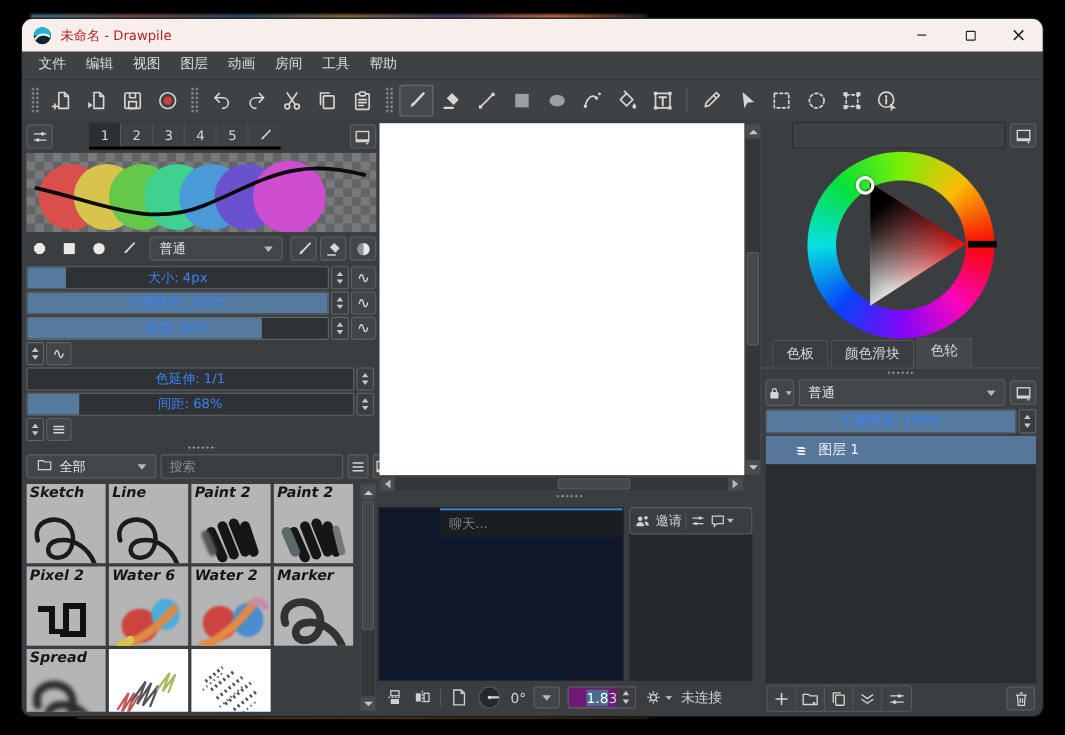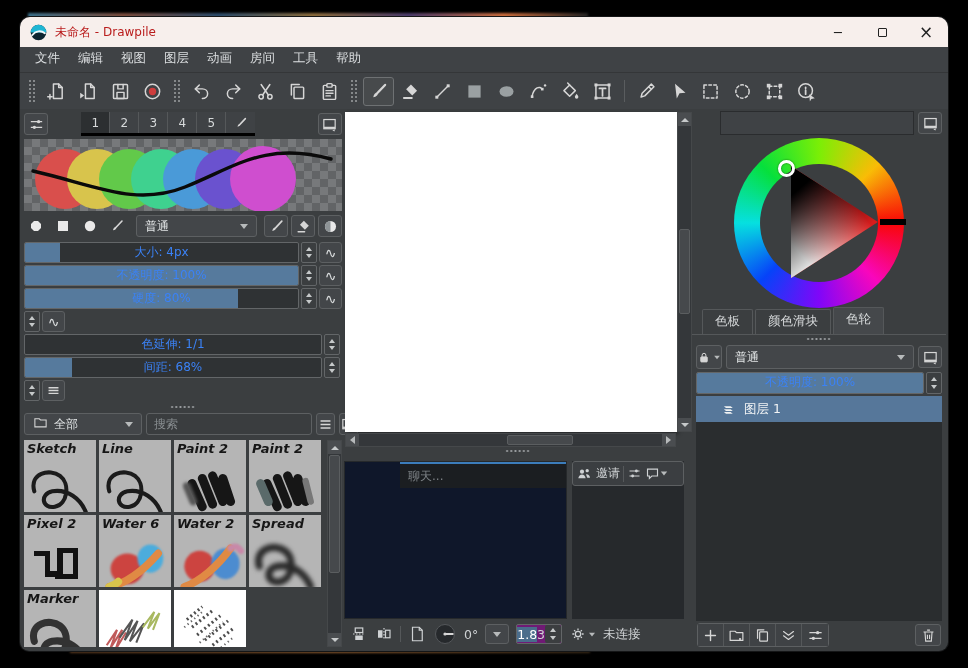--- a/index.html
+++ b/index.html
@@ -97,21 +97,21 @@
   .invite svg{width:16px;height:16px;}
   .mini{display:flex;align-items:center;}
   .mini svg{width:15px;height:15px;}
   
   .statusbar{height:30px;display:flex;align-items:center;gap:7px;padding:0 6px;color:#cfd2d4;font-size:12.5px;}
   .statusbar svg{width:18px;height:18px;}
   .sb-ic{display:flex;align-items:center;}
   .sb-sep{width:1px;height:16px;background:#55585a;}
   .dial svg{width:24px;height:24px;}
   .dd-btn{width:24px;height:20px;}
-  .zoombox{height:20px;border:1px solid #636668;background:#701a75;border-radius:2px;display:flex;align-items:center;padding-left:0;}
+  .zoombox{height:20px;border:1px solid #636668;background:#701a75;border-radius:2px;display:flex;align-items:center;padding-left:16px;}
   .zoombox .sel{background:#4a6d8c;color:#fff;}
   .zoombox .spin{height:18px;border:none;}
   
   .rd-head{height:28px;display:flex;align-items:center;padding:0 4px;gap:4px;}
   .swatchbar{flex:1;height:24px;margin-left:24px;background:#3f4245;border:1px solid #2a2c2e;}
   .wheel-wrap{height:172px;display:flex;align-items:center;justify-content:center;}
   .wheel{position:relative;width:170px;height:170px;}
   .ring{position:absolute;inset:0;border-radius:50%;
     background:conic-gradient(from 0deg, hsl(90,95%,48%), hsl(45,95%,50%), hsl(0,95%,50%), hsl(315,95%,50%), hsl(270,95%,50%), hsl(225,95%,50%), hsl(180,95%,45%), hsl(135,95%,45%), hsl(90,95%,48%));}
   .ring-hole{position:absolute;inset:26px;border-radius:50%;background:#3b3e40;}
@@ -569,31 +569,31 @@
               <svg viewBox="0 0 56 50" style="top: 14px;">
                 <ellipse cx="20" cy="26" rx="12" ry="12" fill="#cc4440" style="filter:blur(.8px)"></ellipse>
                 <ellipse cx="40" cy="24" rx="11" ry="12" fill="#4c8cd0" style="filter:blur(.8px)"></ellipse>
                 <path d="M8 42 C20 38 34 26 44 12" stroke="#e08a44" stroke-width="6" fill="none" stroke-linecap="round" style="filter:blur(.6px)"></path>
                 <path d="M44 12 c3-2 5-2 8 2" stroke="#c888a8" stroke-width="5" fill="none" stroke-linecap="round" style="filter:blur(.8px)"></path>
               </svg>
               <div class="lbl">Water 2</div>
             </div>
             <div class="tile">
               <svg viewBox="0 0 56 50" style="top: 14px;">
+                <path d="M8 26 C4 12 20 8 28 14 C36 20 34 36 24 38 C14 40 12 28 22 26 C34 24 44 32 48 42" fill="none" stroke="#1b1b1b" stroke-width="5.5" stroke-linecap="round" opacity=".85"></path>
+              </svg>
+              <div class="lbl">Marker</div>
+            </div>
+            <div class="tile">
+              <svg viewBox="0 0 56 50" style="top: 14px;">
                 <g style="filter:blur(1.6px)">
                   <path d="M8 26 C4 12 20 8 28 14 C36 20 34 36 24 38 C14 40 12 28 22 26 C34 24 44 32 48 42" fill="none" stroke="#2a2a2a" stroke-width="5.5" stroke-linecap="round"></path>
                 </g>
               </svg>
               <div class="lbl">Spread</div>
-            </div>
-            <div class="tile">
-              <svg viewBox="0 0 56 50" style="top: 14px;">
-                <path d="M8 26 C4 12 20 8 28 14 C36 20 34 36 24 38 C14 40 12 28 22 26 C34 24 44 32 48 42" fill="none" stroke="#1b1b1b" stroke-width="5.5" stroke-linecap="round" opacity=".85"></path>
-              </svg>
-              <div class="lbl">Marker</div>
             </div>
             <div class="tile white">
               <svg viewBox="0 0 56 50" style="top: 0px;">
                 <path d="M6 40 l8-12 -5 14 9-14 -5 15 8-13" stroke="#c05a5a" stroke-width="1.6" fill="none"></path>
                 <path d="M16 34 l10-14 -6 16 10-15 -6 16 11-14 -6 15" stroke="#555" stroke-width="1.6" fill="none"></path>
                 <path d="M34 26 l9-12 -5 13 9-12 -5 13" stroke="#a8b860" stroke-width="1.6" fill="none"></path>
               </svg>
               <div class="lbl">pencil</div>
             </div>
             <div class="tile white">

